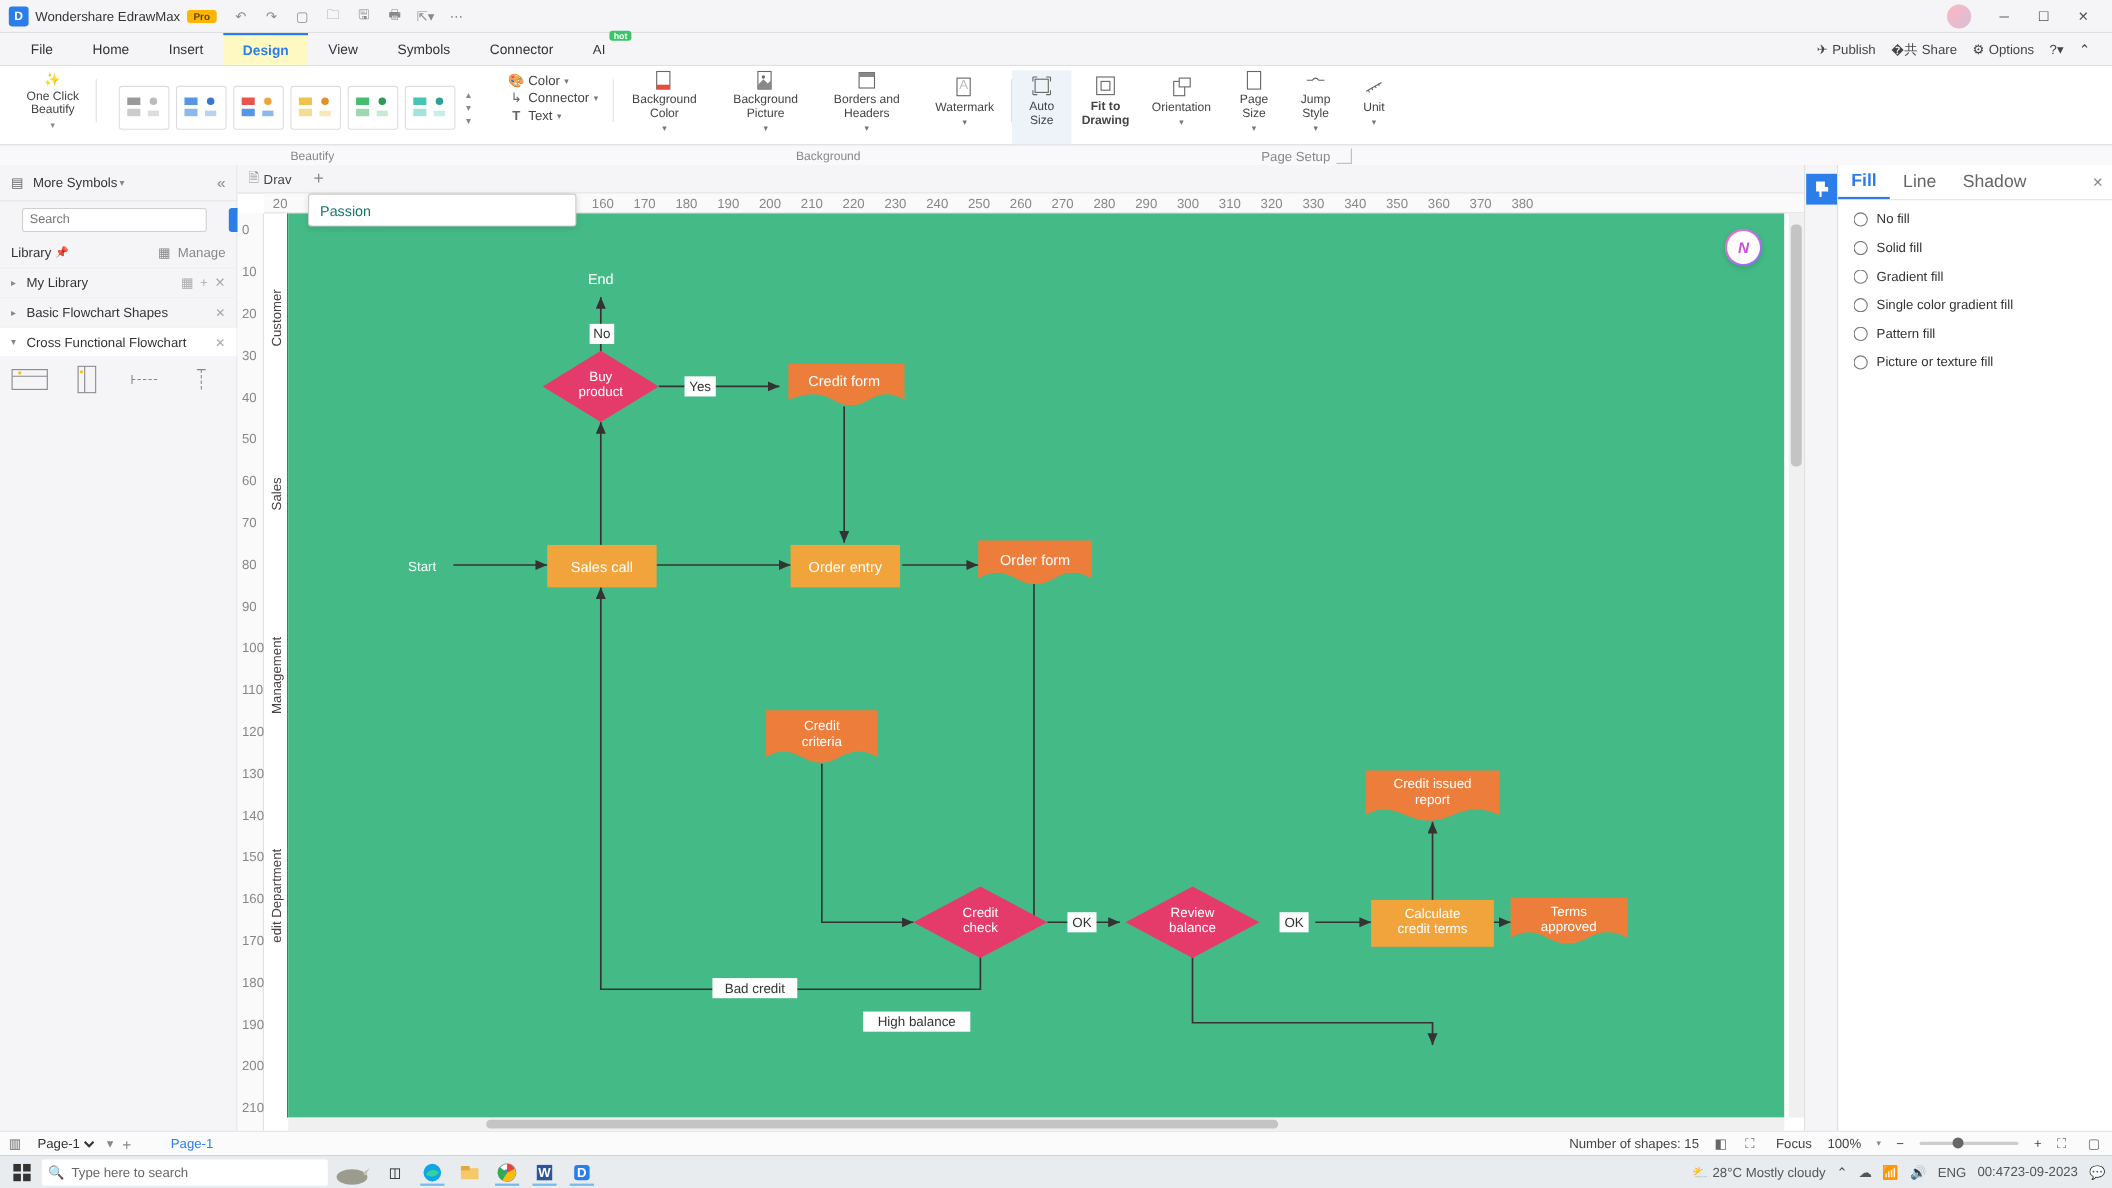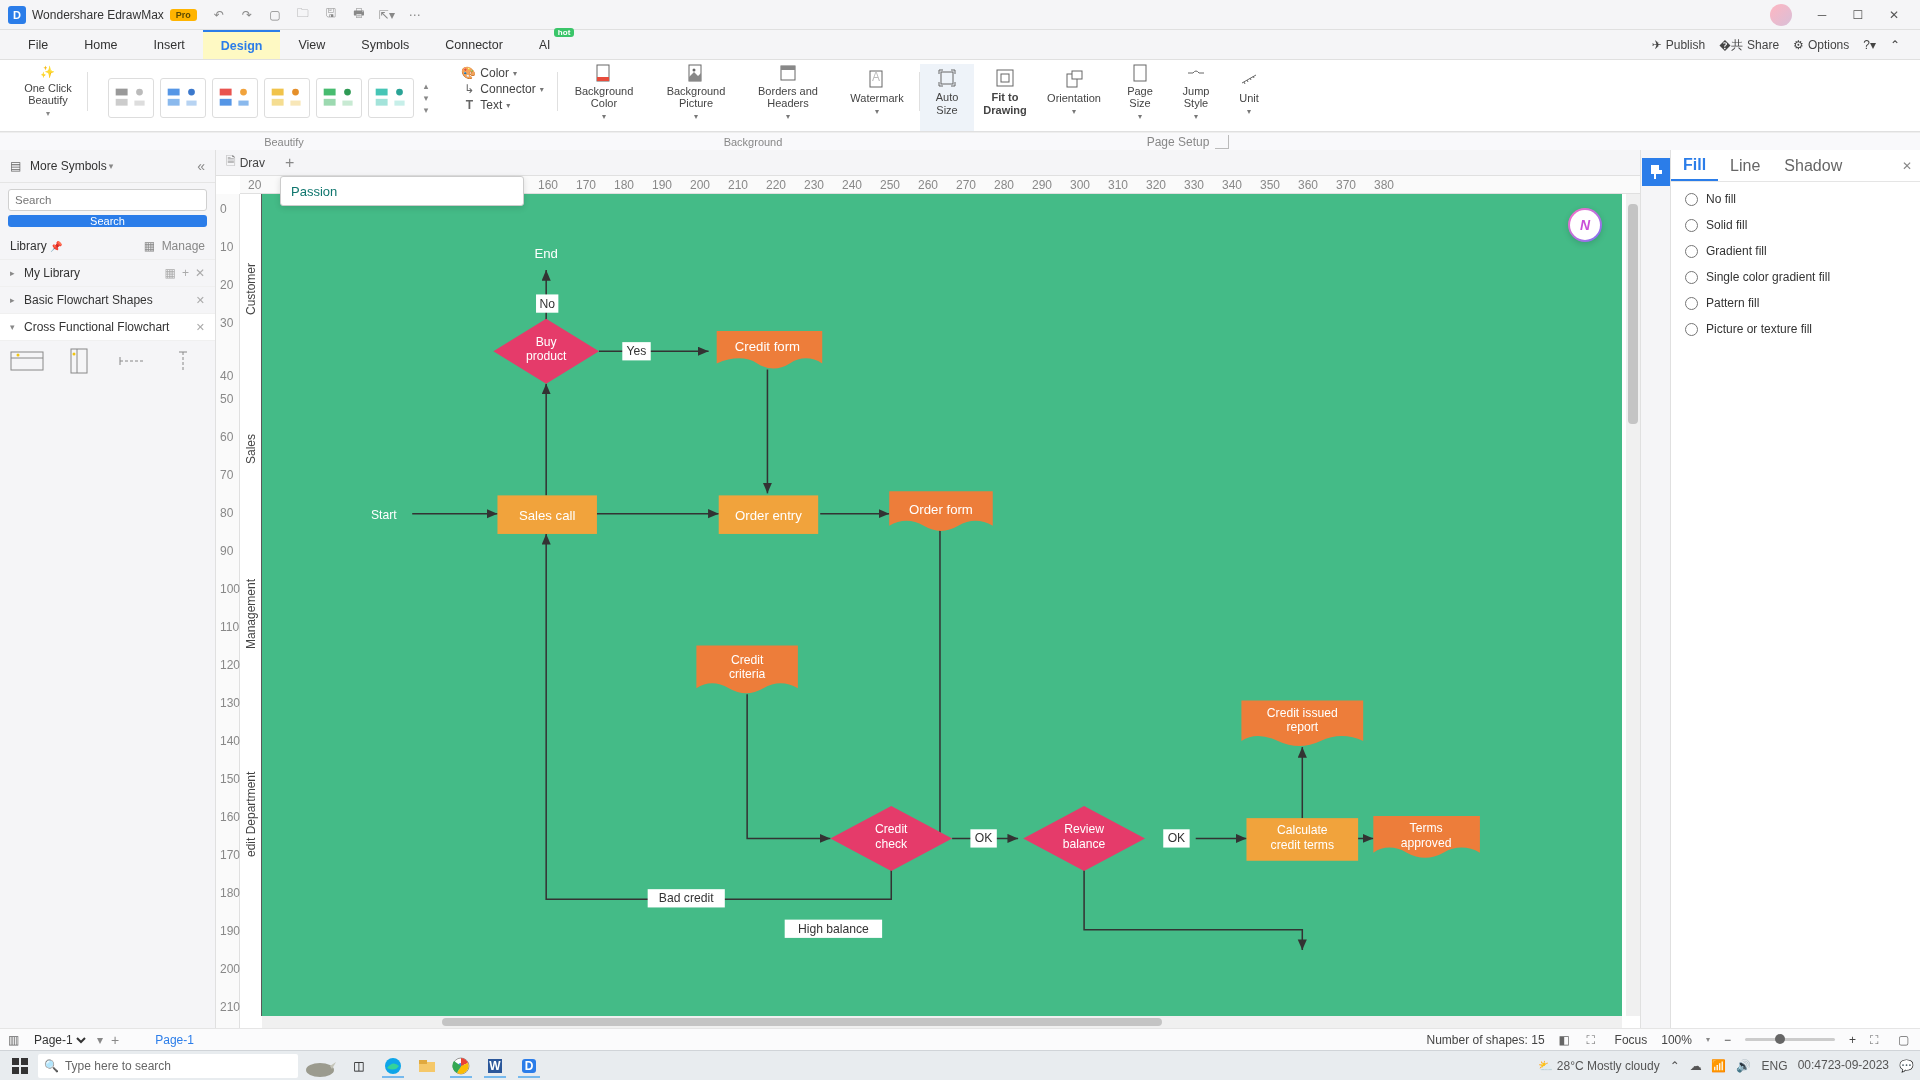--- a/index.html
+++ b/index.html
@@ -44,21 +44,21 @@
 .corner-launcher { width: 14px; height: 14px; border: 1px solid #bbb; border-left: none; border-top: none; margin-left: 6px; cursor: pointer; }
 
 
 .workspace { position: absolute; top: 150px; bottom: 52px; left: 0; right: 0; display: flex; }
 .sidebar { width: 216px; background: #f5f5f7; border-right: 1px solid #e0e0e0; display: flex; flex-direction: column; }
 .sidebar-header { display: flex; align-items: center; padding: 8px 10px; border-bottom: 1px solid #e5e5e5; }
 .sidebar-header .books-ic { width: 14px; height: 14px; margin-right: 6px; color: #666; }
 .sidebar-header .title { font-size: 12px; color: #333; font-weight: 500; }
 .sidebar-header .caret { font-size: 9px; color: #888; margin-left: 2px; }
 .sidebar-header .collapse { margin-left: auto; color: #888; font-size: 14px; }
-.search-row { display: flex; padding: 6px 8px; gap: 4px; flex-direction: column; }
+.search-row { display: flex; padding: 6px 20px; gap: 20px; }
 .search-row input { flex: 1; border: 1px solid #d0d0d0; border-radius: 3px; padding: 4px 6px; font-size: 11.5px; }
 .search-row button { background: #2b7de9; color: #fff; border: none; border-radius: 3px; padding: 0 10px; font-size: 11px; font-weight: 500; }
 .lib-header { display: flex; align-items: center; padding: 6px 10px; font-size: 12px; color: #333; border-bottom: 1px solid #eee; }
 .lib-header .pin { margin-left: 4px; font-size: 10px; color: #888; }
 .lib-header .actions { margin-left: auto; display: flex; gap: 6px; color: #888; }
 .lib-header .manage-ic { width: 12px; height: 12px; }
 .lib-section { padding: 6px 10px; display: flex; align-items: center; font-size: 12px; color: #333; border-bottom: 1px solid #f0f0f0; }
 .lib-section .arrow { width: 10px; color: #888; margin-right: 4px; font-size: 9px; }
 .lib-section .close { margin-left: auto; color: #aaa; font-size: 11px; }
 .shapes-grid { padding: 8px 10px; display: flex; gap: 18px; align-items: center; }
@@ -495,21 +495,21 @@
         <span style="left: 1020px;">350</span>
         <span style="left: 1058px;">360</span>
         <span style="left: 1096px;">370</span>
         <span style="left: 1134px;">380</span>
       </div>
     <div class="vruler" id="vruler">
         <span style="top: 8px;">0</span>
         <span style="top: 46px;">10</span>
         <span style="top: 84px;">20</span>
         <span style="top: 122px;">30</span>
-        <span style="top: 160px; margin-top: 15px;">40</span>
+        <span style="top: 160px;">40</span>
         <span style="top: 198px;">50</span>
         <span style="top: 236px;">60</span>
         <span style="top: 274px;">70</span>
         <span style="top: 312px;">80</span>
         <span style="top: 350px;">90</span>
         <span style="top: 388px;">100</span>
         <span style="top: 426px;">110</span>
         <span style="top: 464px;">120</span>
         <span style="top: 502px;">130</span>
         <span style="top: 540px;">140</span>

